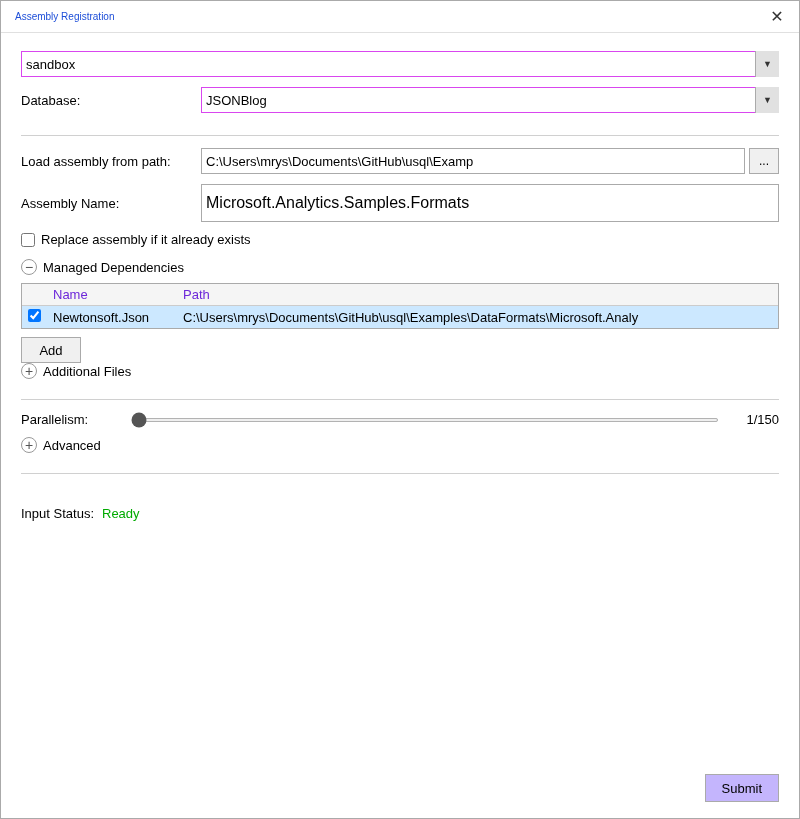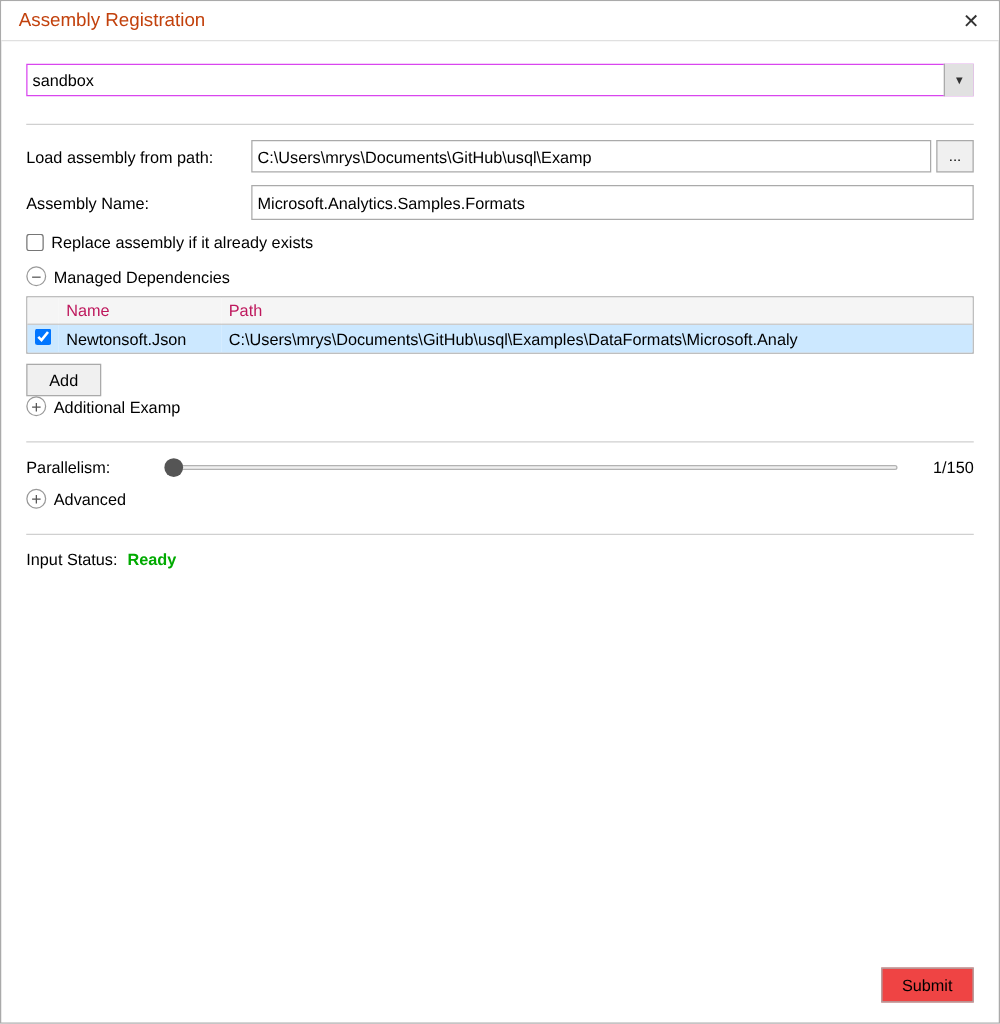--- a/index.html
+++ b/index.html
@@ -24,23 +24,23 @@
     .title-bar {
       background: #ffffff;
       display: flex;
       align-items: center;
       justify-content: space-between;
       padding: 6px 10px 6px 14px;
       border-bottom: 1px solid #e0e0e0;
       height: 32px;
     }
     .title-bar-text {
-      font-size: 15px;
+      font-size: 10px;
       font-weight: 400;
-      color: #c2410c;
+      color: #1d4ed8;
     }
     .close-btn {
       width: 24px;
       height: 24px;
       border: none;
       background: transparent;
       cursor: pointer;
       font-size: 16px;
       color: #333;
       display: flex;
@@ -124,24 +124,24 @@
       border: 1px solid #aaa;
       background: #f0f0f0;
       cursor: pointer;
       font-size: 12px;
       display: flex;
       align-items: center;
       justify-content: center;
     }
     .text-input {
       width: 100%;
-      height: 28px;
+      height: 38px;
       border: 1px solid #aaa;
       padding: 0 4px;
-      font-size: 13px;
+      font-size: 16px;
       background: #fff;
     }
     .checkbox-row {
       display: flex;
       align-items: center;
       gap: 6px;
       margin-bottom: 12px;
     }
     .checkbox-row input[type="checkbox"] {
       width: 14px;
@@ -195,21 +195,21 @@
     .deps-table {
       width: 100%;
       border-collapse: collapse;
     }
     .deps-table th {
       background: #f5f5f5;
       border-bottom: 1px solid #ccc;
       padding: 3px 6px;
       text-align: left;
       font-weight: 400;
-      color: #be185d;
+      color: #6d28d9;
       font-size: 13px;
     }
     .deps-table td {
       padding: 3px 6px;
       font-size: 13px;
       border: none;
     }
     .deps-table tr.selected td {
       background: #cce8ff;
     }
@@ -248,39 +248,39 @@
     }
     .parallelism-value {
       width: 50px;
       text-align: right;
       flex-shrink: 0;
     }
     .status-row {
       display: flex;
       align-items: flex-start;
       gap: 8px;
-      margin-top: 0;
+      margin-top: 20px;
     }
     .status-label {
       color: #000;
     }
     .status-value {
       color: #00aa00;
-      font-weight: 700;
+      font-weight: 400;
     }
     .footer {
       display: flex;
       justify-content: flex-end;
       padding: 10px 20px 16px;
     }
     .submit-btn {
       height: 28px;
       min-width: 70px;
       border: 1px solid #aaa;
-      background: #ef4444;
+      background: #c4b5fd;
       cursor: pointer;
       font-size: 13px;
       padding: 0 16px;
     }
     .col-check { width: 22px; }
   </style>
 </head>
 <body>
 
 <div class="dialog">
@@ -297,20 +297,32 @@
         <div class="dropdown-wrapper">
           <select class="dropdown-select">
             <option>sandbox</option>
             <option>production</option>
           </select>
           <div class="dropdown-arrow"></div>
         </div>
       </div>
     </div>
 
+    <div class="form-row">
+      <span class="form-label">Database:</span>
+      <div class="form-control-wrapper">
+        <div class="dropdown-wrapper">
+          <select class="dropdown-select">
+            <option>JSONBlog</option>
+            <option>other</option>
+          </select>
+          <div class="dropdown-arrow"></div>
+        </div>
+      </div>
+    </div>
 
     <hr class="divider">
 
     <div class="form-row">
       <span class="form-label">Load assembly from path:</span>
       <div class="form-control-wrapper">
         <div class="path-row">
           <input type="text" class="path-input" value="C:\Users\mrys\Documents\GitHub\usql\Examp" style="">
           <button class="browse-btn">...</button>
         </div>
@@ -354,21 +366,21 @@
         </tbody>
       </table>
     </div>
 
     <div style="margin-bottom: 0;">
       <button class="add-btn">Add</button>
     </div>
 
     <div class="section-header">
       <div class="expand-icon">+</div>
-      <span class="section-label">Additional Examp</span>
+      <span class="section-label">Additional Files</span>
     </div>
 
     <hr class="divider">
 
     <div class="parallelism-row">
       <span class="parallelism-label">Parallelism:</span>
       <div class="slider-wrapper">
         <input type="range" min="1" max="150" value="1" style="">
       </div>
       <span class="parallelism-value">1/150</span>

